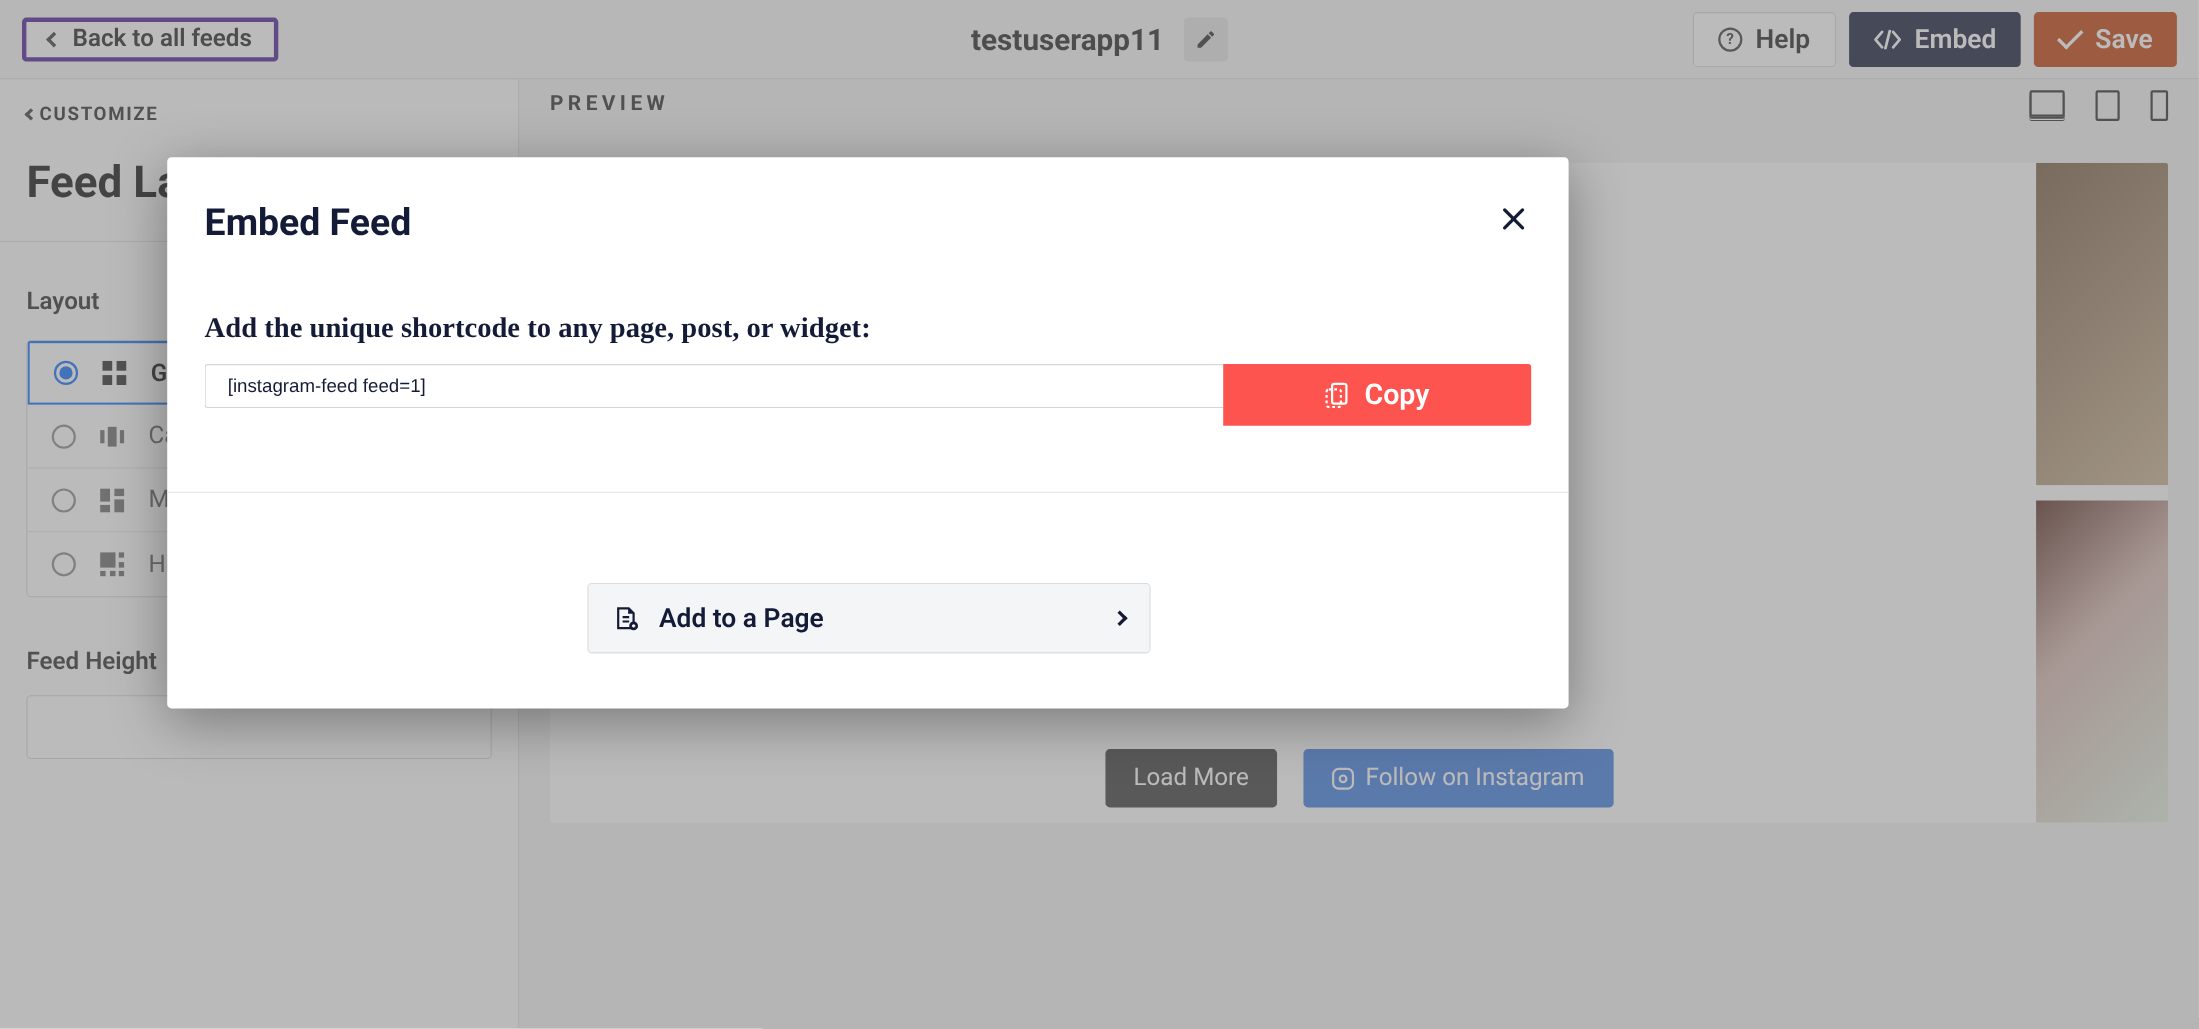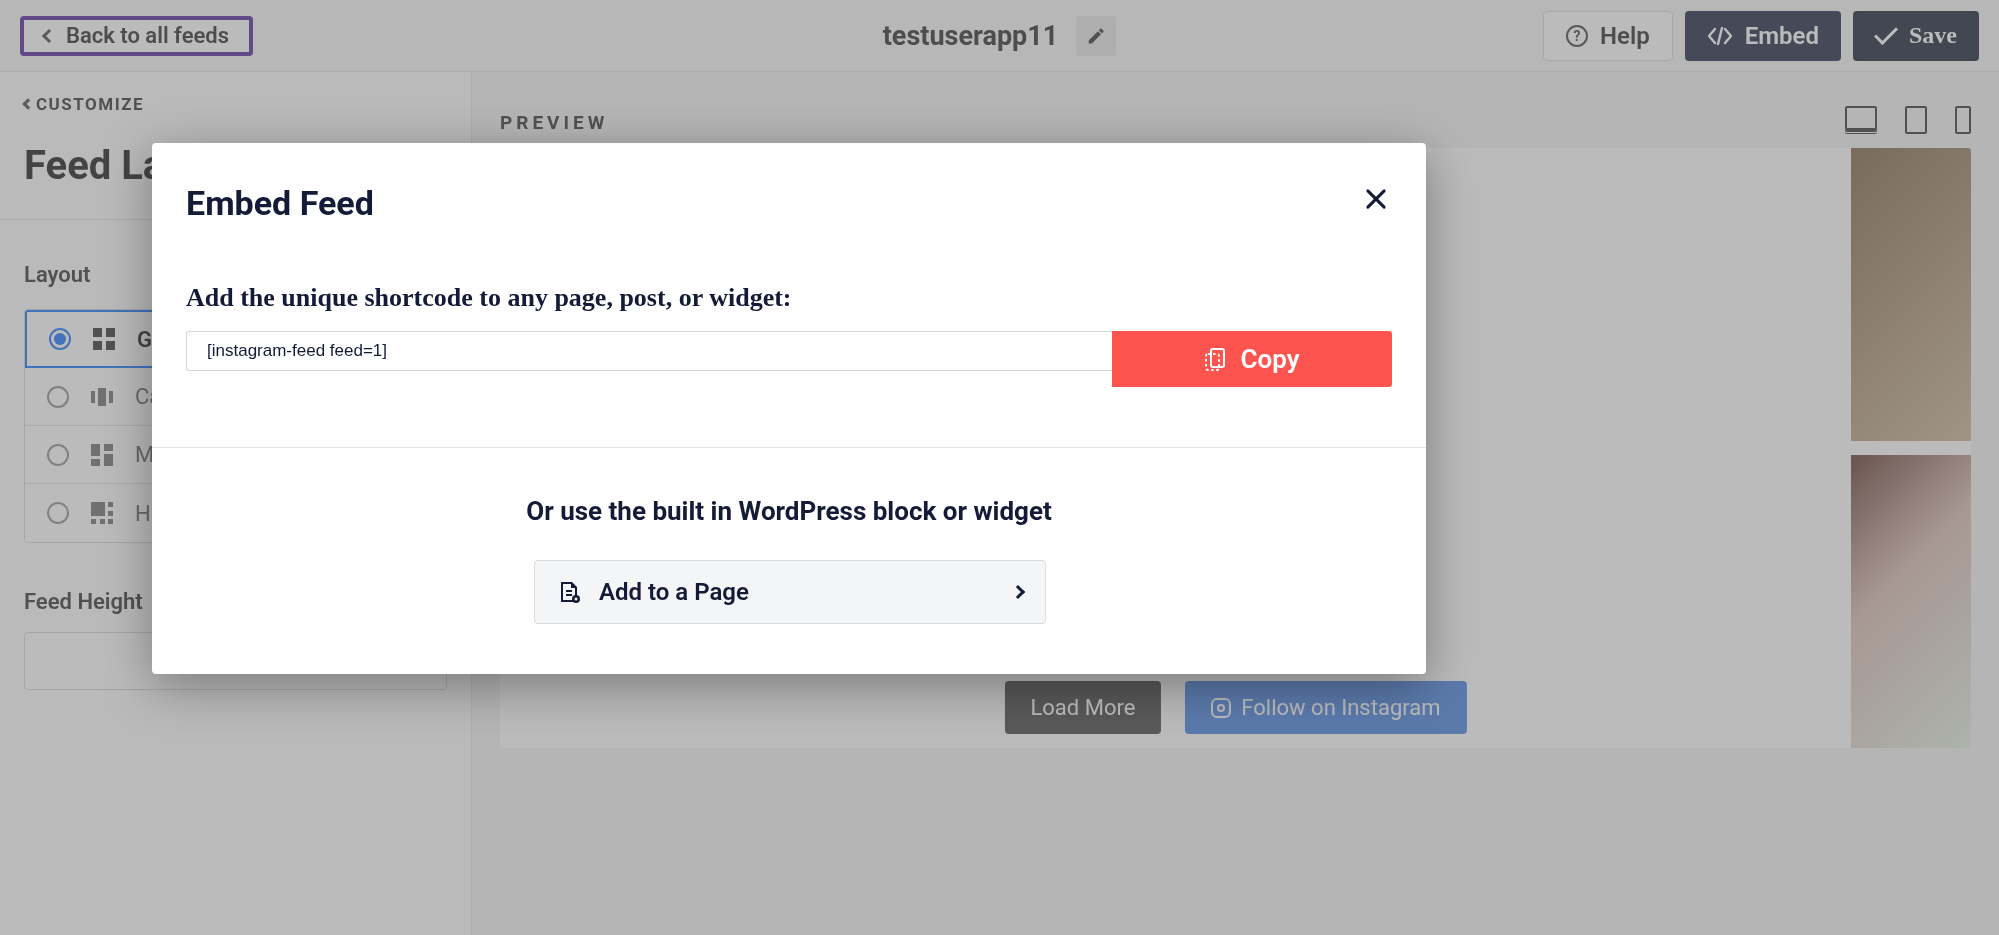--- a/index.html
+++ b/index.html
@@ -9,21 +9,21 @@
   .topbar { position:relative; height:72px; background:#f7f7f7; border-bottom:1px solid #e0e0e0; display:flex; align-items:center; padding:0 20px; }
   .back-btn { display:flex; align-items:center; gap:12px; padding:0 20px; height:40px; background:#fff; border:4px solid #4c1d95; border-radius:4px; font-size:22px; font-weight:600; color:#222; cursor:pointer; }
   .chev-left { display:inline-block; width:10px; height:10px; border-left:3px solid #3a3a3a; border-bottom:3px solid #3a3a3a; transform:rotate(45deg); }
   .title-wrap { position:absolute; left:50%; transform:translateX(-50%); display:flex; align-items:center; gap:18px; }
   .title { font-size:27px; font-weight:700; color:#222; }
   .edit-btn { width:40px; height:40px; display:flex; align-items:center; justify-content:center; background:#e4e4e4; border-radius:4px; cursor:pointer; }
   .top-right { margin-left:auto; display:flex; gap:12px; }
   .btn { display:flex; align-items:center; gap:12px; height:50px; padding:0 22px; font-size:24px; font-weight:600; border-radius:4px; cursor:pointer; }
   .btn.help { background:#fff; border:1px solid #d7d7d7; color:#222; }
   .btn.embed { background:#141b37; color:#fff; border:none; }
-  .btn.save { background:#0f172a; color:#fff; border:none;font-family:Liberation Serif, serif; }
+  .btn.save { background:#c2410c; color:#fff; border:none; }
   .help-icon { width:22px; height:22px; border:2px solid #3a3a3a; border-radius:50%; position:relative; }
   .help-icon::after { content:"?"; position:absolute; left:50%; top:50%; transform:translate(-50%,-52%); font-size:14px; font-weight:700; color:#3a3a3a;}
   .embed-icon { width:26px; height:18px; position:relative; }
   .embed-icon svg { display:block; }
   .save-check { width:22px; height:12px; border-left:3px solid #fff; border-bottom:3px solid #fff; transform:rotate(-45deg); margin-top:-6px; }
 
   
   .body { display:flex; height:calc(100% - 72px); }
   .sidebar { width:472px; background:#fdfdfd; border-right:1px solid #e0e0e0; padding:0; }
   .customize-bar { display:flex; align-items:center; gap:4px; height:64px; padding:0 24px; letter-spacing:1.5px; text-transform:uppercase; font-size:17px; font-weight:700; color:#2b2b2b; border-bottom:1px solid transparent; }
@@ -36,21 +36,21 @@
   .layout-opt.selected { border:2px solid #0d6efd; color:#111; font-weight:600; background:#fff; }
   .radio-outer { width:22px; height:22px; border-radius:50%; border:2px solid #8a8a8a; position:relative; flex-shrink:0; }
   .layout-opt.selected .radio-outer { border-color:#0d6efd; }
   .layout-opt.selected .radio-outer::after { content:""; position:absolute; inset:3px; background:#0d6efd; border-radius:50%; }
   .lay-glyph { width:22px; height:22px; flex-shrink:0; }
   .feed-height-label { font-size:22px; font-weight:600; padding:46px 24px 18px 24px; color:#2a2a2a; }
   .feed-height-input { margin:0 24px; height:58px; border:1px solid #d5d5d5; border-radius:4px; width:calc(100% - 48px); background:#fff; padding:0 14px; font-size:18px; }
 
   
   .preview { flex:1; background:#f2f2f2; padding:10px 28px 0 28px; position:relative; }
-  .preview-header { display:flex; align-items:flex-end; height:52px; }
+  .preview-header { display:flex; align-items:flex-start; height:52px; }
   .preview-title { font-size:19px; letter-spacing:4px; font-weight:700; color:#2b2b2b; text-transform:uppercase; }
   .device-toggles { margin-left:auto; display:flex; gap:28px; }
   .device { width:28px; height:28px; border:2px solid #2b2b2b; border-radius:2px; }
   .device.desktop { width:32px; height:24px; border:2px solid #2b2b2b; box-shadow:0 2px 0 0 #2b2b2b, 0 3px 0 0 #fff, 0 4px 0 0 #2b2b2b; }
   .device.tablet { width:22px; height:28px; }
   .device.mobile { width:16px; height:28px; }
   .preview-box { margin-top:14px; height:600px; background:#fff; border-radius:3px; position:relative; overflow:hidden; }
   .preview-images { position:absolute; right:0; top:0; width:120px; height:100%; display:flex; flex-direction:column; gap:14px; }
   .pimg { flex:1; background:linear-gradient(135deg,#7a6045,#c9b193); }
   .pimg.i2 { background:linear-gradient(135deg,#5c3026,#d7b7af 40%,#e2efe0); }
@@ -214,21 +214,20 @@
       <span class="copy-icon">
           <svg width="22" height="24" viewBox="0 0 22 24" fill="none" stroke="#fff" stroke-width="2">
             <rect x="7" y="2" width="13" height="18" rx="2"></rect>
             <rect x="2" y="7" width="13" height="16" rx="2" stroke-dasharray="2.5 2.5"></rect>
           </svg>
         </span>
       <span>Copy</span>
     </div>
   </div>
   <div class="divider"></div>
-  <div class="sub2">Or use the built in WordPress block or widget</div>
   <div class="option-row">
     <div class="option-btn">
       <svg width="24" height="24" viewBox="0 0 24 24" fill="#141b37">
           <path d="M4 2h11l5 5v15H4V2zm2 2v16h12V8h-4V4H6zm3 6h6v2H9v-2zm0 4h6v2H9v-2z"></path>
           <circle cx="19" cy="19" r="4" fill="#141b37"></circle>
           <path d="M17.5 19h3M19 17.5v3" stroke="#f4f5f7" stroke-width="1.5"></path>
         </svg>
       <span>Add to a Page</span>
       <span class="chev-right"></span>
     </div>

